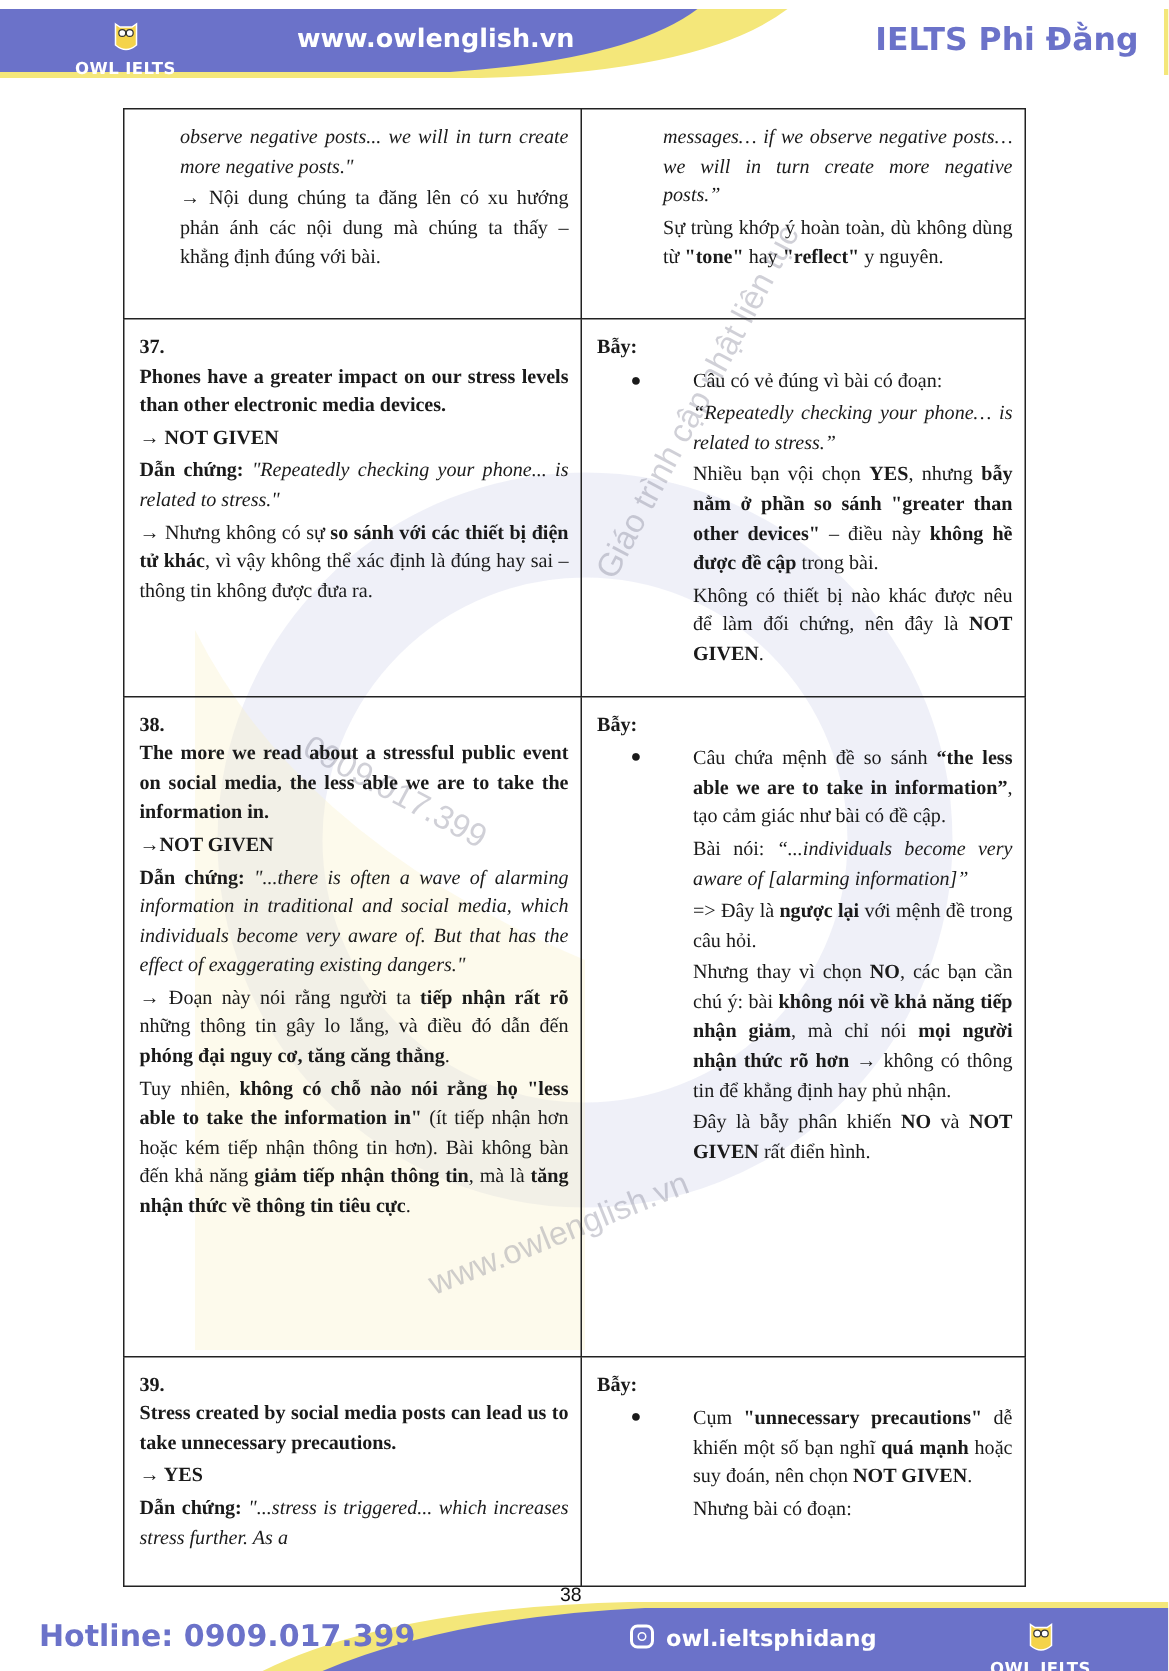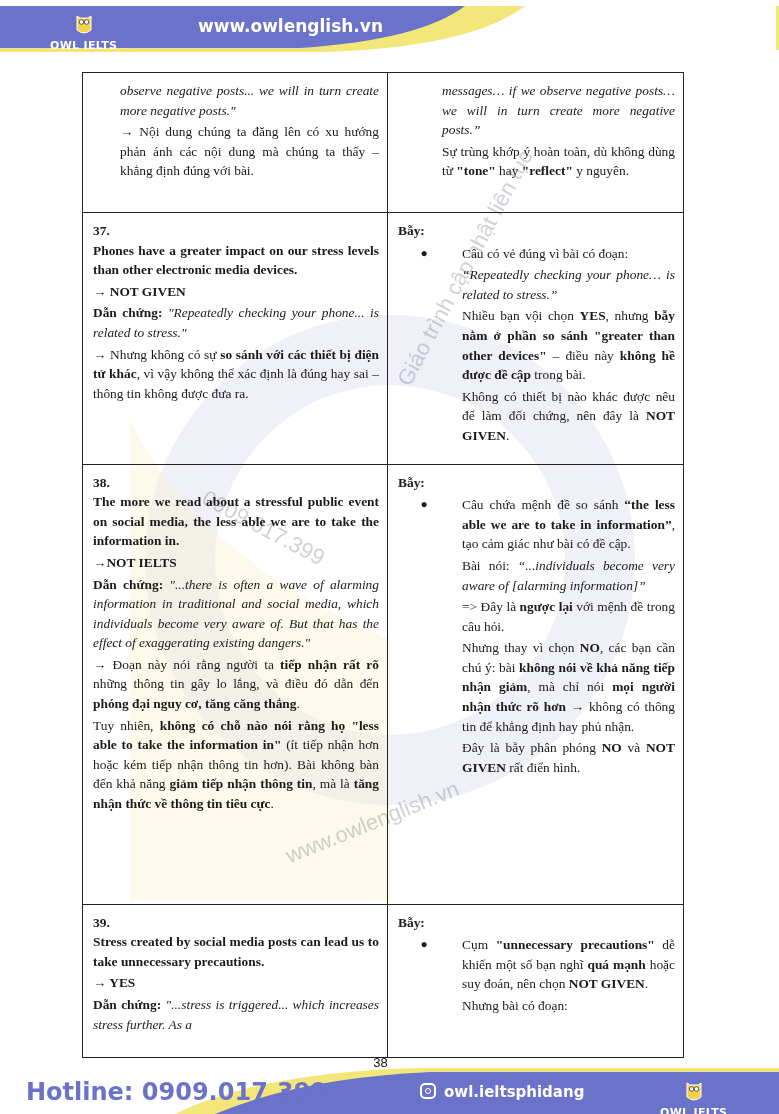--- a/index.html
+++ b/index.html
@@ -58,21 +58,21 @@
   .bul { display: flex; }
   .bul .dot { width: 52px; flex: none; text-align: center; font-size: 12px; }
   .bul .body { flex: 1; margin-left: 12px; }
 
   
   .footer { position: absolute; left: 0; top: 1060px; width: 779px; height: 54px; }
   .footer svg.bg { position: absolute; left: 0; top: 0; }
   .page-num { position: absolute; left: 0; width: 761px; top: 1055px; text-align: center; font-size: 13px; color: #111; }
   .hotline {
     position: absolute; left: 26px; top: 1078px;
-    color: #6b72c9; font-family: "DejaVu Sans", sans-serif; font-weight: bold; font-size: 24px;
+    color: #6b72c9; font-family: "DejaVu Sans", sans-serif; font-weight: bold; font-size: 20px;
   }
   .insta {
     position: absolute; left: 420px; top: 1083px; display: flex; align-items: flex-start; gap: 8px;
     color: #ffffff; font-family: "DejaVu Sans", sans-serif; font-weight: bold; font-size: 15px;
   }
   .insta .ig { width: 16px; height: 16px; border: 2px solid #fff; border-radius: 5px; position: relative; box-sizing: border-box; }
   .insta .ig::after { content: ""; position: absolute; left: 3px; top: 3px; width: 6px; height: 6px; border: 1.5px solid #fff; border-radius: 50%; box-sizing: border-box; }
 </style>
 </head>
 <body>
@@ -84,20 +84,21 @@
   </svg>
   <div class="logo" style="left:50px;">
     <svg class="owl" viewBox="0 0 18 22">
       <path d="M2 2 L5 4 L13 4 L16 2 L16 16 Q9 22 2 16 Z" fill="#f4d34a" stroke="#fff" stroke-width="1"></path>
       <circle cx="6.5" cy="8" r="2.3" fill="#fff" stroke="#333" stroke-width="0.8"></circle>
       <circle cx="11.5" cy="8" r="2.3" fill="#fff" stroke="#333" stroke-width="0.8"></circle>
     </svg>
     <span>OWL IELTS</span>
   </div>
   <div class="site-url">www.owlenglish.vn</div>
+  <div class="brand-title">IELTS Phi Đằng</div>
   <div class="brand-bar"></div>
 </div>
 
 <div class="wm">
   <svg width="779" height="1114" style="position:absolute;left:0;top:0">
     <circle cx="390" cy="560" r="210" fill="none" stroke="rgba(225,228,243,0.55)" stroke-width="70"></circle>
     <path d="M130 420 Q200 560 390 640 L390 900 L130 900 Z" fill="rgba(250,240,200,0.35)"></path>
   </svg>
   <div class="wm-text" style="left:392px;top:378px;transform:rotate(-62deg);">Giáo trình cập nhật liên tục</div>
   <div class="wm-text" style="left:210px;top:485px;transform:rotate(28deg);">0909.017.399</div>
@@ -151,37 +152,37 @@
       </div>
     </td>
   </tr>
 
   <tr style="height:440px;">
     <td>
       <div class="q">
         <span class="num">38.</span>
         <div class="body">
           <p class="bold">The more we read about a stressful public event on social media, the less able we are to take the information in.</p>
-          <p class="bold">→NOT IELTS</p>
+          <p class="bold">→NOT GIVEN</p>
           <p><span class="bold">Dẫn chứng:</span> <span class="it">"...there is often a wave of alarming information in traditional and social media, which individuals become very aware of. But that has the effect of exaggerating existing dangers."</span></p>
           <p><span>→  Đoạn này nói rằng người ta </span><span class="bold">tiếp nhận rất rõ</span><span> những thông tin gây lo lắng, và điều đó dẫn đến </span><span class="bold">phóng đại nguy cơ, tăng căng thẳng</span><span>.</span></p>
           <p><span>Tuy nhiên, </span><span class="bold">không có chỗ nào nói rằng họ "less able to take the information in"</span><span> (ít tiếp nhận hơn hoặc kém tiếp nhận thông tin hơn). Bài không bàn đến khả năng </span><span class="bold">giảm tiếp nhận thông tin</span><span>, mà là </span><span class="bold">tăng nhận thức về thông tin tiêu cực</span><span>.</span></p>
         </div>
       </div>
     </td>
     <td>
       <div class="trap-h">Bẫy:</div>
       <div class="bul">
         <span class="dot">●</span>
         <div class="body">
           <p><span>Câu chứa mệnh đề so sánh </span><span class="bold">“the less able we are to take in information”</span><span>, tạo cảm giác như bài có đề cập.</span></p>
           <p><span>Bài nói: </span><span class="it">“...individuals become very aware of [alarming information]”</span></p>
           <p><span>=&gt; Đây là </span><span class="bold">ngược lại</span><span> với mệnh đề trong câu hỏi.</span></p>
           <p><span>Nhưng thay vì chọn </span><span class="bold">NO</span><span>, các bạn cần chú ý: bài </span><span class="bold">không nói về khả năng tiếp nhận giảm</span><span>, mà chỉ nói </span><span class="bold">mọi người nhận thức rõ hơn →</span><span> không có thông tin để khẳng định hay phủ nhận.</span></p>
-          <p><span>Đây là bẫy phân phóng </span><span class="bold">NO</span><span> và </span><span class="bold">NOT GIVEN</span><span> rất điển hình.</span></p>
+          <p><span>Đây là bẫy phân khiến </span><span class="bold">NO</span><span> và </span><span class="bold">NOT GIVEN</span><span> rất điển hình.</span></p>
         </div>
       </div>
     </td>
   </tr>
 
   <tr style="height:138px;">
     <td style="padding-bottom:21px;">
       <div class="q">
         <span class="num">39.</span>
         <div class="body">

